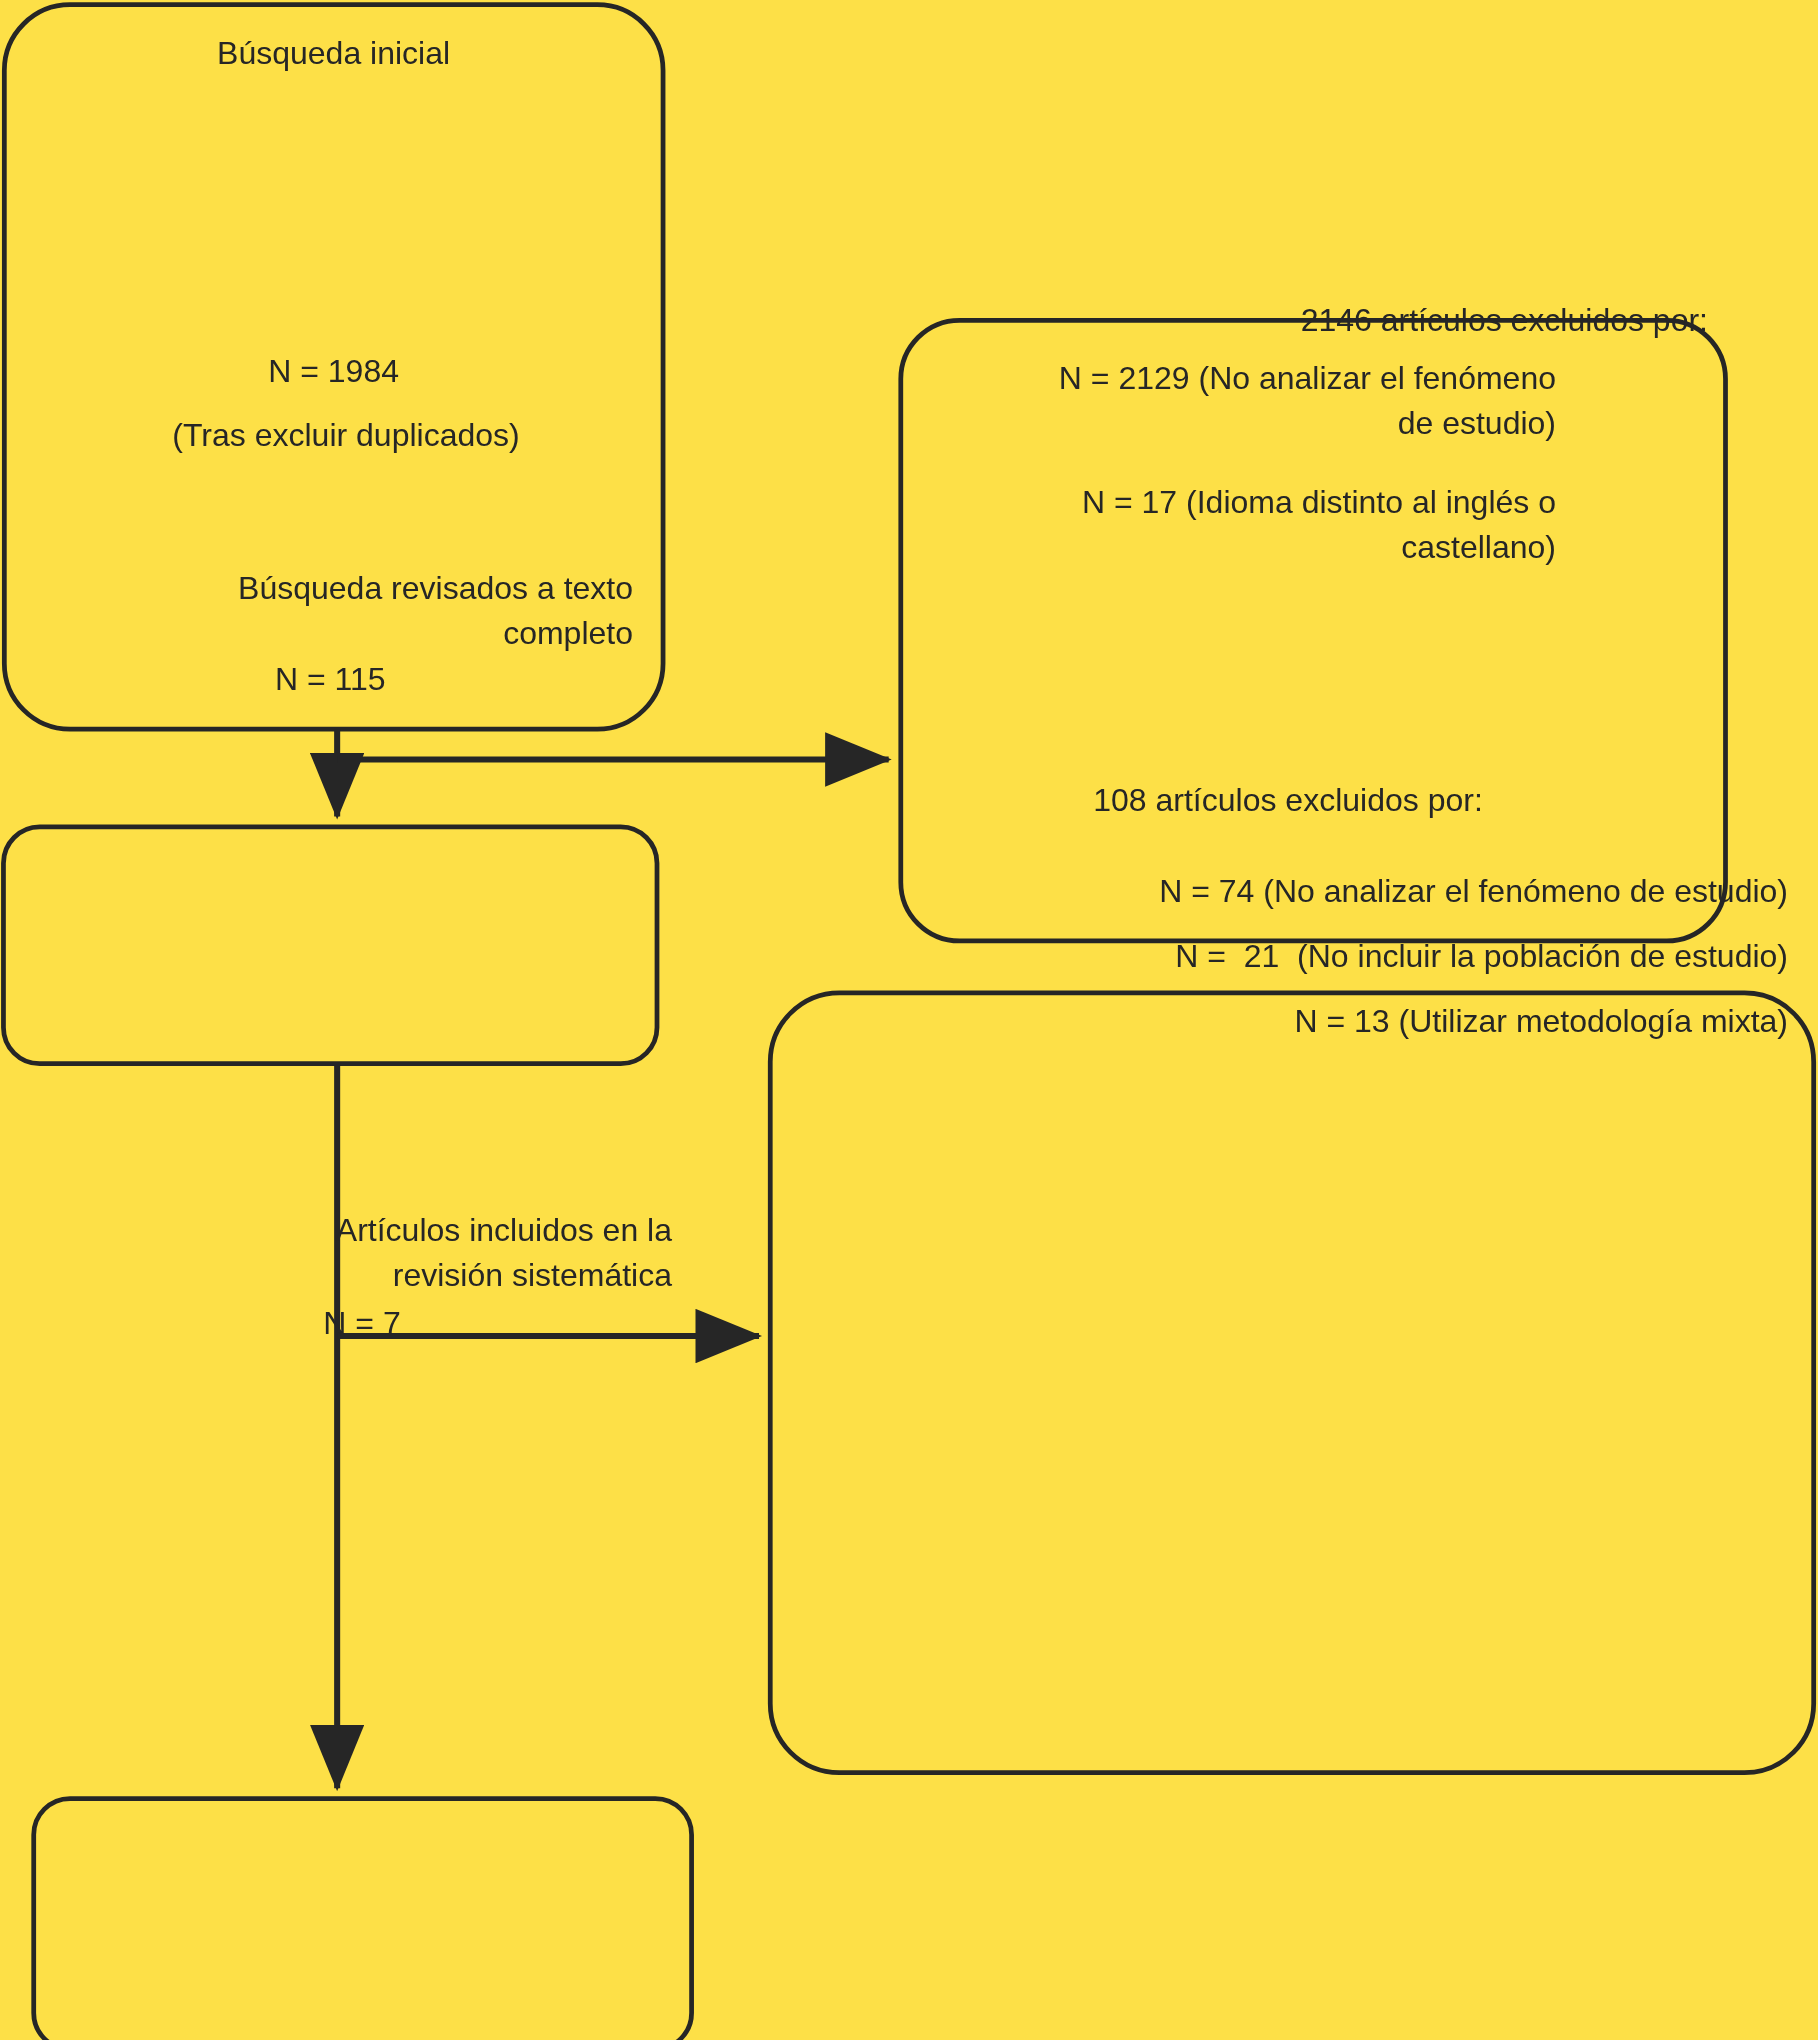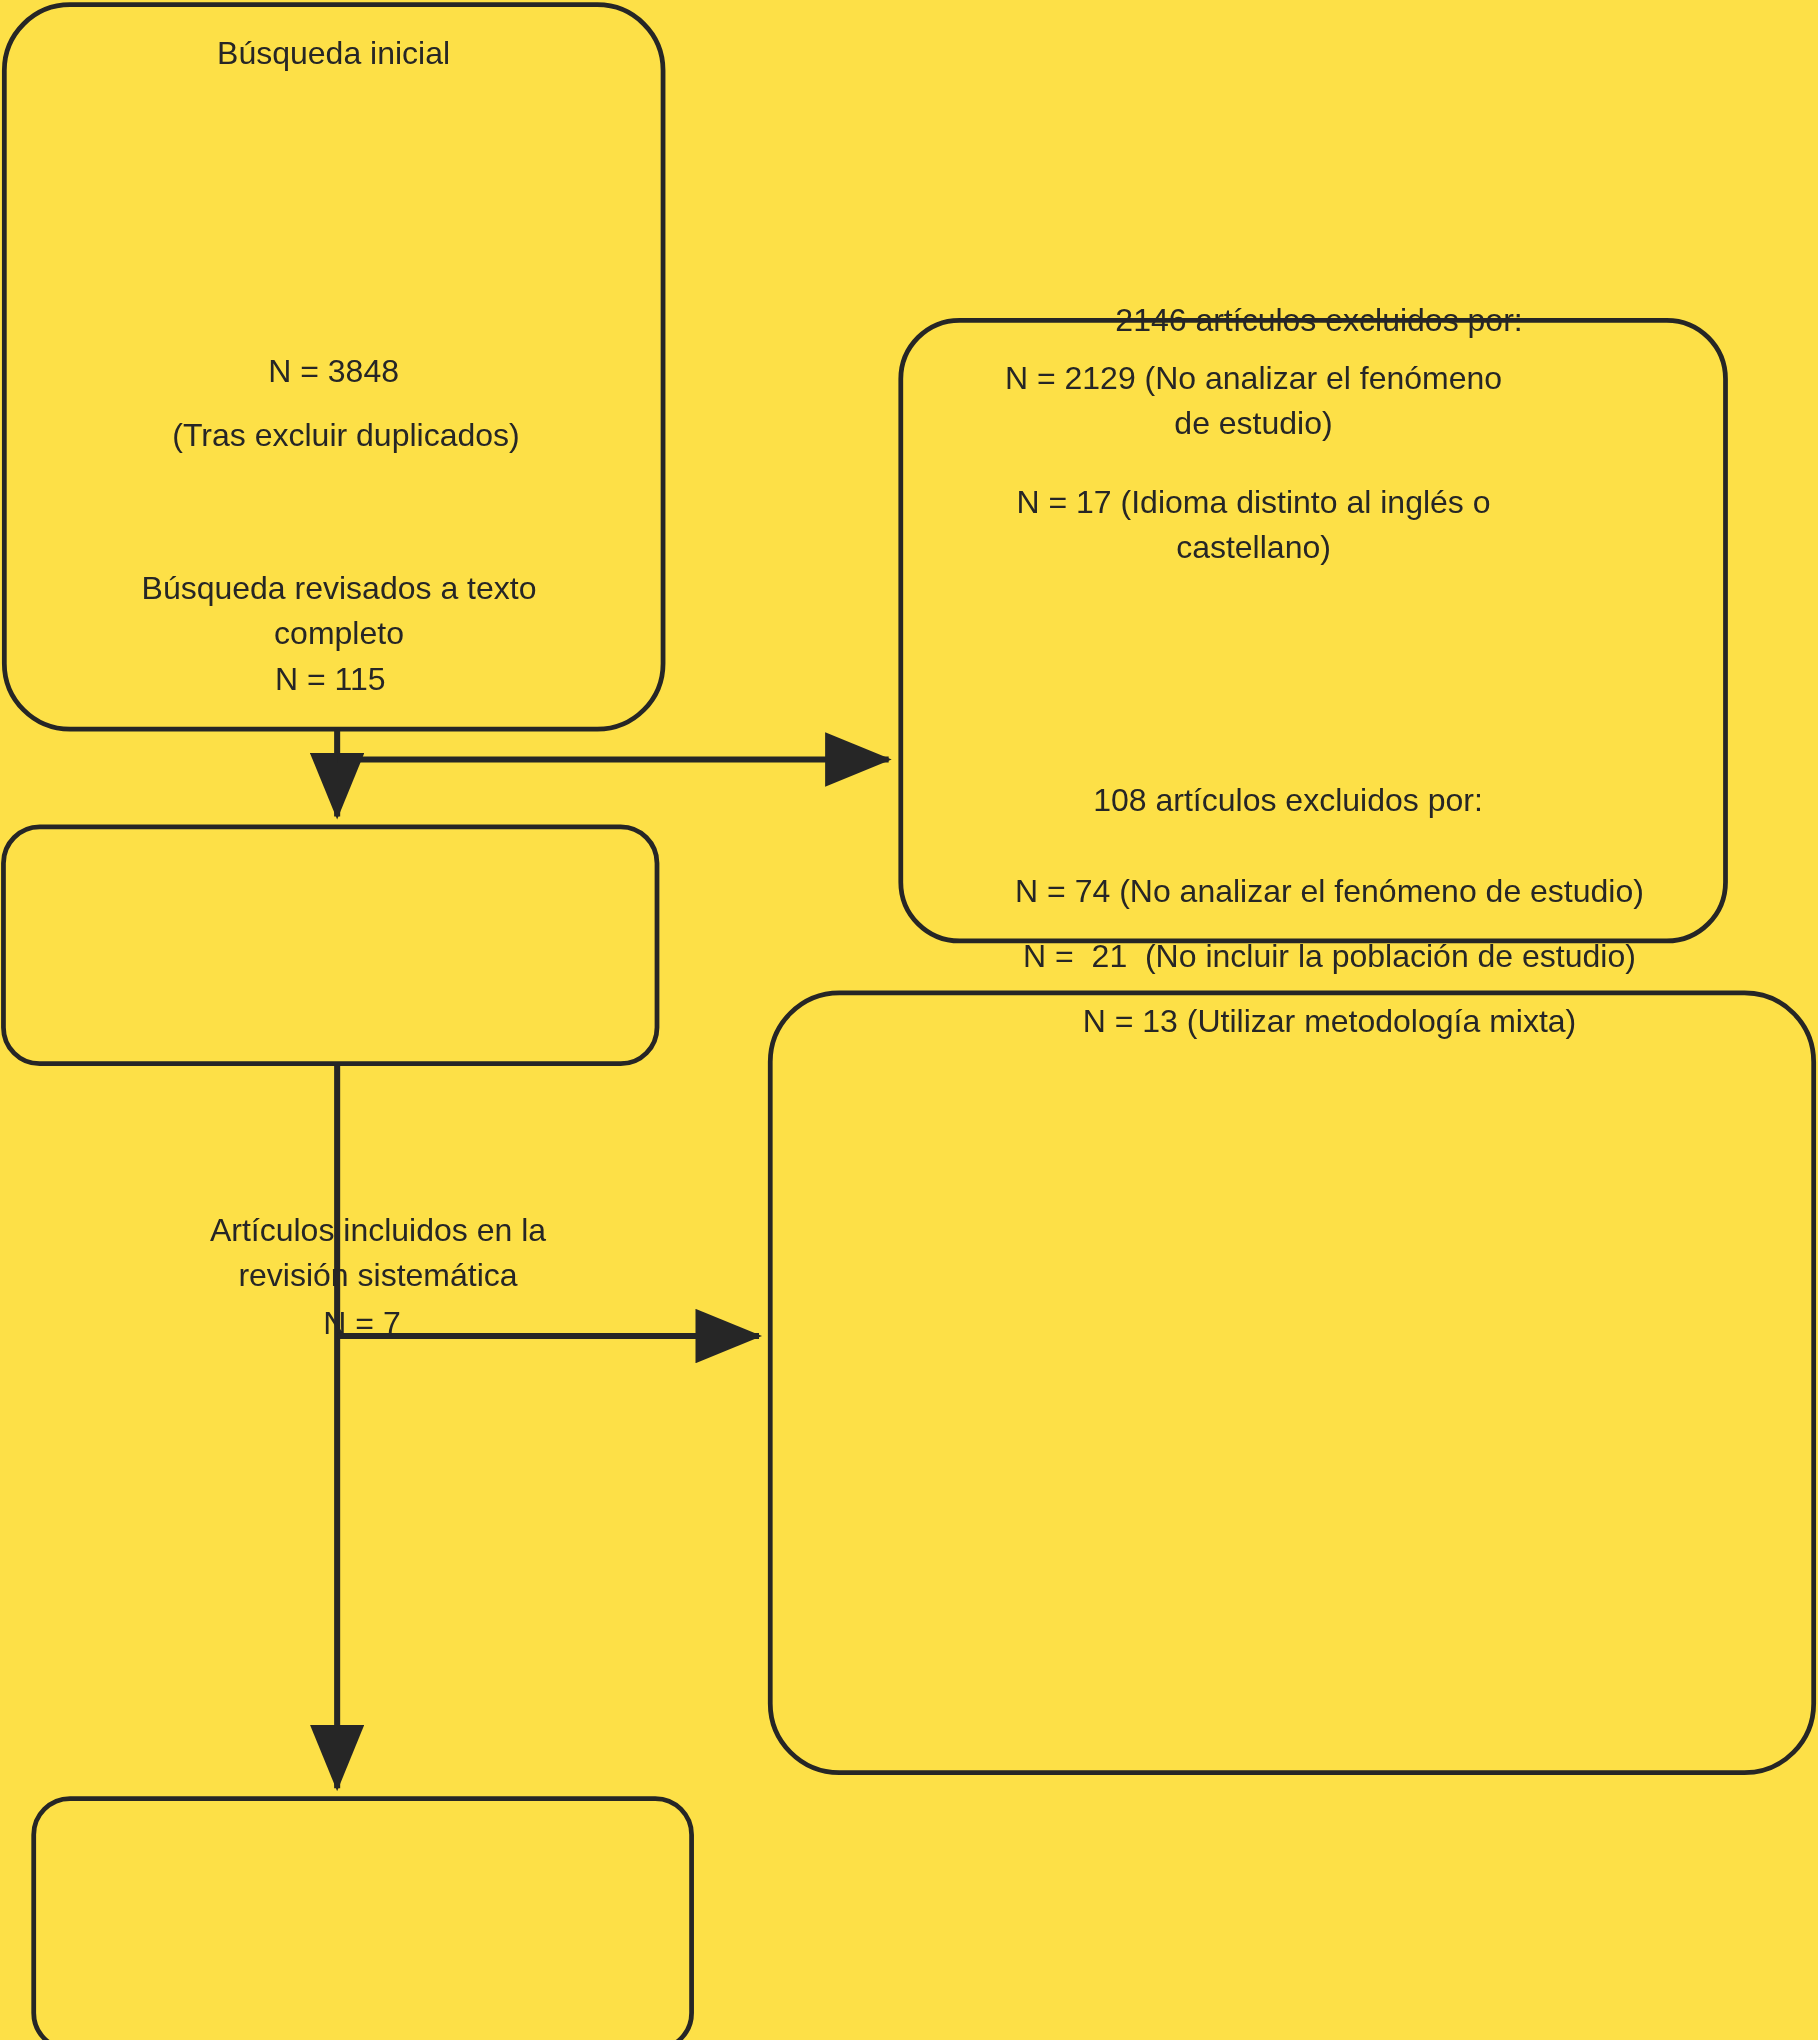--- a/index.html
+++ b/index.html
@@ -26,21 +26,21 @@
   .box-text {
     position: absolute;
     box-sizing: border-box;
     font-size: 32px;
     line-height: 1.42;
     color: #262626;
     white-space: pre-wrap;
     pointer-events: none;
   }
   .center-text { text-align: center; }
-  .left-text   { text-align: center; }
+  .left-text   { text-align: right; }
 
   
   #box1-title  { left: 2.6px;  top: 31px;  width: 662px; }
   #box1-body   { left: 2.6px;  top: 111px; width: 662px; }
   #box1-n      { left: 2.6px;  top: 349px; width: 662px; }
   #box1-note   { left: 15px;  top: 413px; width: 662px; }
 
   
   #box2-head   { left: 930px; top: 298px; width: 778px; }
   #box2-r1     { left: 951px; top: 356px; width: 605px; }
@@ -85,21 +85,21 @@
     <path d="M390,843 L390,944" fill="none" stroke="#262626" stroke-width="7" marker-end="url(#arrowhead)"></path>
 
     <path d="M390,878 L1028,878" fill="none" stroke="#262626" stroke-width="7" marker-end="url(#arrowhead)"></path>
 
     <path d="M390,1232 L390,2068" fill="none" stroke="#262626" stroke-width="7" marker-end="url(#arrowhead)"></path>
 
     <path d="M390,1545 L878,1545" fill="none" stroke="#262626" stroke-width="7" marker-end="url(#arrowhead)"></path>
   </svg>
 
   <div class="box-text center-text" id="box1-title">Búsqueda inicial</div>
-  <div class="box-text center-text" id="box1-n">N = 3848</div>
+  <div class="box-text center-text" id="box1-n">N = 1984</div>
   <div class="box-text center-text" id="box1-note">(Tras excluir duplicados)</div>
 
   <div class="box-text left-text" id="box2-head">2146 artículos excluidos por:</div>
   <div class="box-text left-text" id="box2-r1">N = 2129 (No analizar el fenómeno
 de estudio)</div>
   <div class="box-text left-text" id="box2-r2">N = 17 (Idioma distinto al inglés o
 castellano)</div>
 
   <div class="box-text left-text" id="box3-title">Búsqueda revisados a texto
 completo</div>

